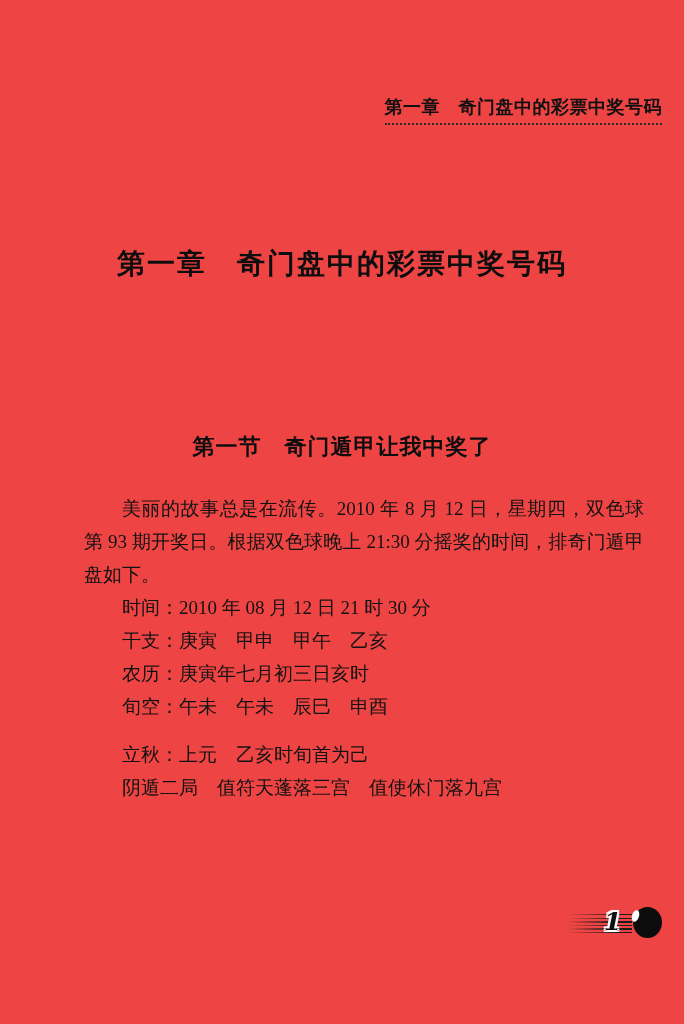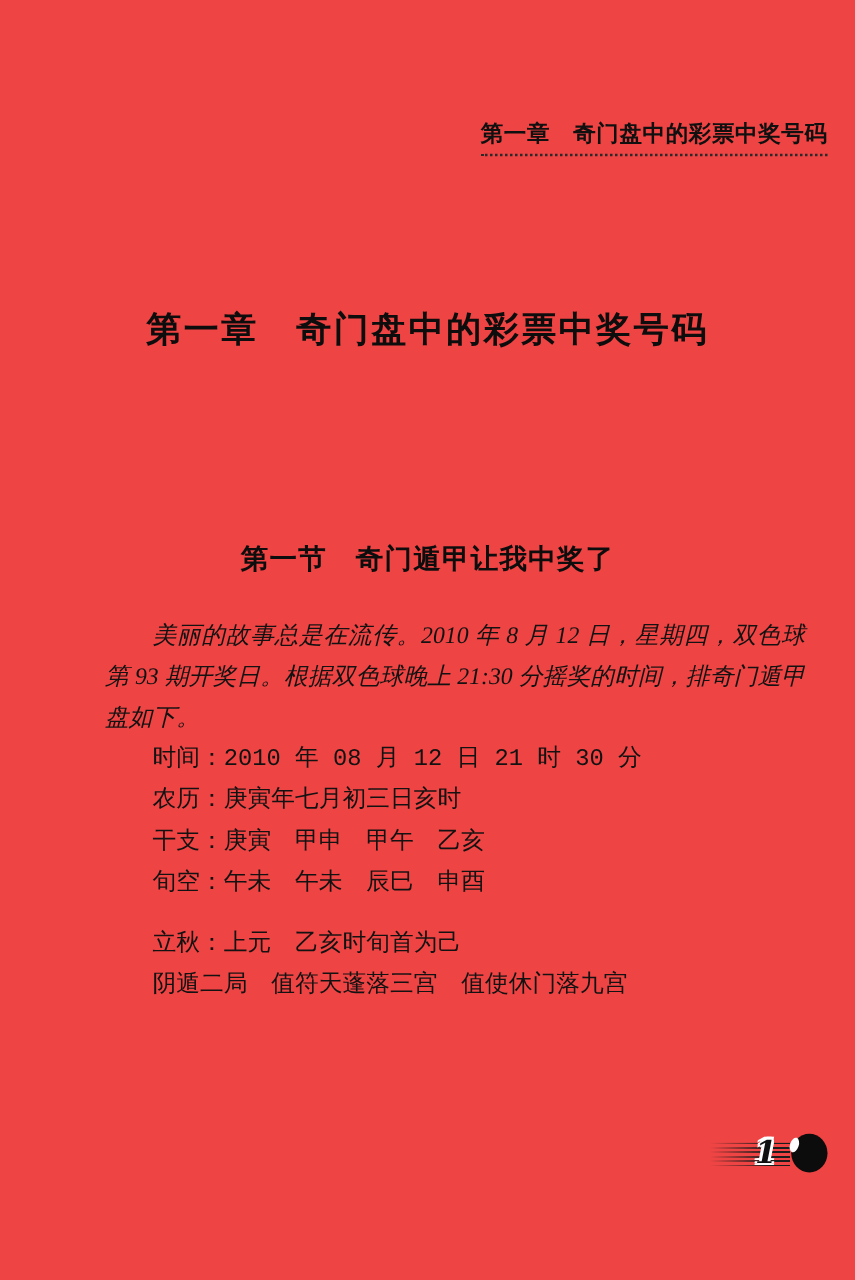--- a/index.html
+++ b/index.html
@@ -74,26 +74,24 @@
     top: 492px;
     width: 560px;
     font-size: 19px;
     line-height: 33px;
     color: #121212;
   }
   .intro-paragraph {
     margin: 0;
     text-indent: 2em;
     text-align: justify;
-    font-style: italic;
   }
   .detail-line {
     margin-left: 2em;
     white-space: nowrap;
-    font-family: Liberation Mono, monospace;
   }
   .notes-block {
     margin-top: 15px;
   }
   .note-line {
     margin-left: 2em;
     white-space: nowrap;
   }
 
   
@@ -166,22 +164,22 @@
 
   <h1 class="chapter-title">第一章　奇门盘中的彩票中奖号码</h1>
 
   <h2 class="section-title">第一节　奇门遁甲让我中奖了</h2>
 
   <div class="content">
 
     <p class="intro-paragraph">美丽的故事总是在流传。2010 年 8 月 12 日，星期四，双色球第 93 期开奖日。根据双色球晚上 21:30 分摇奖的时间，排奇门遁甲盘如下。</p>
 
     <div class="detail-line">时间：2010 年 08 月 12 日 21 时 30 分</div>
+    <div class="detail-line">干支：庚寅　甲申　甲午　乙亥</div>
     <div class="detail-line">农历：庚寅年七月初三日亥时</div>
-    <div class="detail-line">干支：庚寅　甲申　甲午　乙亥</div>
     <div class="detail-line">旬空：午未　午未　辰巳　申酉</div>
 
     <div class="notes-block">
       <div class="note-line">立秋：上元　乙亥时旬首为己</div>
       <div class="note-line">阴遁二局　值符天蓬落三宫　值使休门落九宫</div>
     </div>
 
   </div>
 
   <div class="page-footer">

